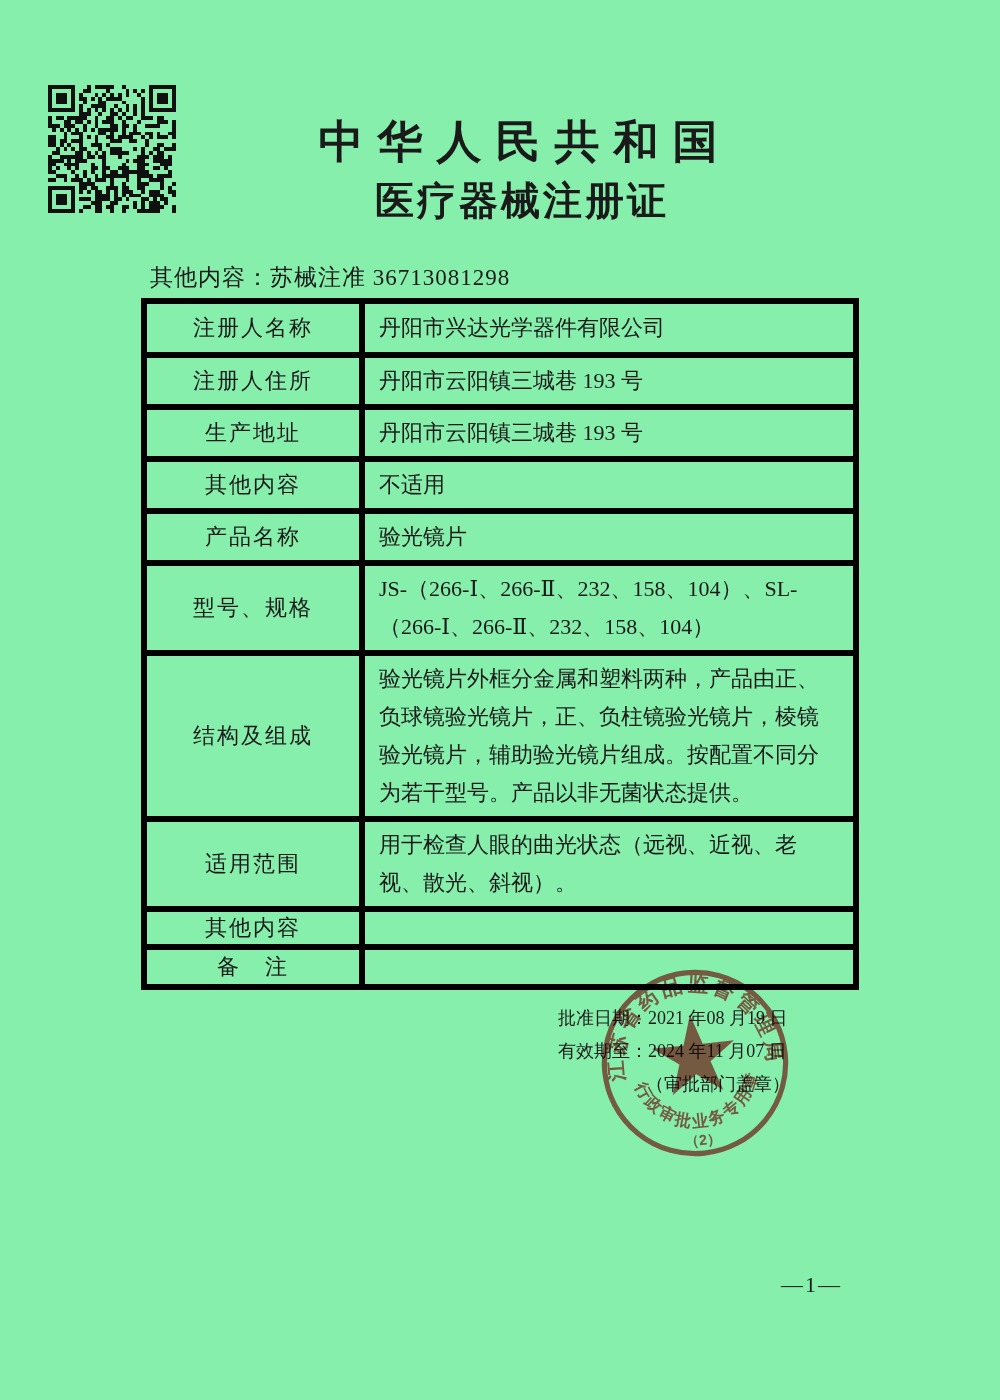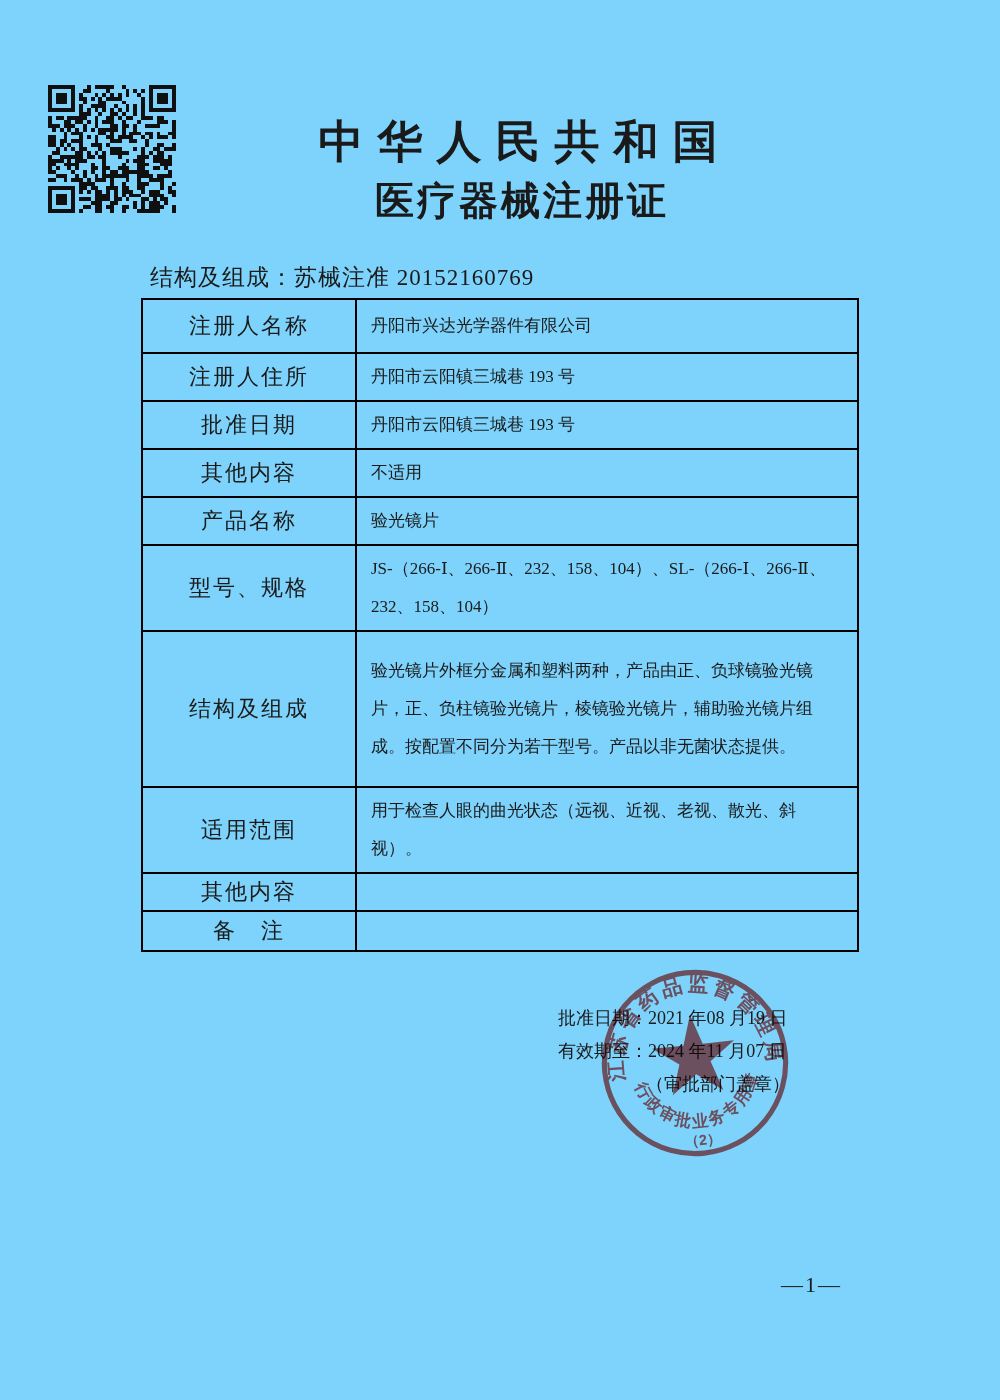--- a/index.html
+++ b/index.html
@@ -1,33 +1,33 @@
 <!DOCTYPE html>
 <html><head>
 <meta charset="utf-8">
 <style>
   html,body{margin:0;padding:0;background:#ffffff;}
-  .page{position:relative;width:1000px;height:1400px;background:#7dd3fc;
+  .page{position:relative;width:1000px;height:1400px;background:#86efac;
         font-family:"Liberation Serif","DejaVu Serif",serif;color:#1a1a1a;overflow:hidden;}
 
   .qr{position:absolute;left:48px;top:85px;width:128px;height:128px;}
 
   .doc-title{position:absolute;left:25px;top:112px;width:1000px;text-align:center;
              font-size:45px;font-weight:600;letter-spacing:14px;white-space:nowrap;}
   .doc-subtitle{position:absolute;left:22px;top:174px;width:1000px;text-align:center;
              font-size:39px;font-weight:700;letter-spacing:3px;
              font-family:"Liberation Sans","DejaVu Sans",sans-serif;}
 
   .reg-line{position:absolute;left:150px;top:262px;font-size:23px;letter-spacing:1px;}
 
   table.cert{position:absolute;left:141px;top:298px;width:718px;
              border-collapse:collapse;table-layout:fixed;}
-  table.cert td{border:2px solid #000000;margin-top:20px;}
+  table.cert td{border:6px solid #000000;margin-top:20px;}
   td.lbl{width:210px;text-align:center;vertical-align:middle;font-size:22px;letter-spacing:2px;}
-  td.val{padding:4px 14px;font-size:17px;line-height:38px;vertical-align:middle;}
+  td.val{padding:4px 14px;font-size:22px;line-height:38px;vertical-align:middle;}
 
   .approval{position:absolute;left:558px;top:1002px;font-size:18px;line-height:33px;white-space:nowrap;}
   .approval .indent{padding-left:88px;}
 
   .seal{position:absolute;left:592px;top:960px;width:206px;height:206px;
         mix-blend-mode:multiply;opacity:.92;}
   .seal text{font-family:"Liberation Sans","DejaVu Sans",sans-serif;font-weight:600;}
 
   .page-number{position:absolute;left:781px;top:1272px;font-size:22px;letter-spacing:2px;}
 </style>
@@ -490,34 +490,34 @@
         <rect x="2" y="2" width="3" height="3"></rect>
         <path fill-rule="evenodd" d="M26,0h7v7h-7zM27,1v5h5v-5z"></path>
         <rect x="28" y="2" width="3" height="3"></rect>
         <path fill-rule="evenodd" d="M0,26h7v7h-7zM1,27v5h5v-5z"></path>
         <rect x="2" y="28" width="3" height="3"></rect>
       </svg></div>
 
   <div class="doc-title">中华人民共和国</div>
   <div class="doc-subtitle">医疗器械注册证</div>
 
-  <div class="reg-line"><span>结构及组成：</span><span>苏械注准 20152160769</span></div>
+  <div class="reg-line"><span>其他内容：</span><span>苏械注准 36713081298</span></div>
 
   <table class="cert">
     <tbody>
       <tr style="height:54px">
         <td class="lbl">注册人名称</td>
         <td class="val">丹阳市兴达光学器件有限公司</td>
       </tr>
       <tr style="height:37px">
         <td class="lbl">注册人住所</td>
         <td class="val">丹阳市云阳镇三城巷 193 号</td>
       </tr>
       <tr style="height:44px">
-        <td class="lbl">批准日期</td>
+        <td class="lbl">生产地址</td>
         <td class="val">丹阳市云阳镇三城巷 193 号</td>
       </tr>
       <tr style="height:37px">
         <td class="lbl">其他内容</td>
         <td class="val">不适用</td>
       </tr>
       <tr style="height:37px">
         <td class="lbl">产品名称</td>
         <td class="val">验光镜片</td>
       </tr>

